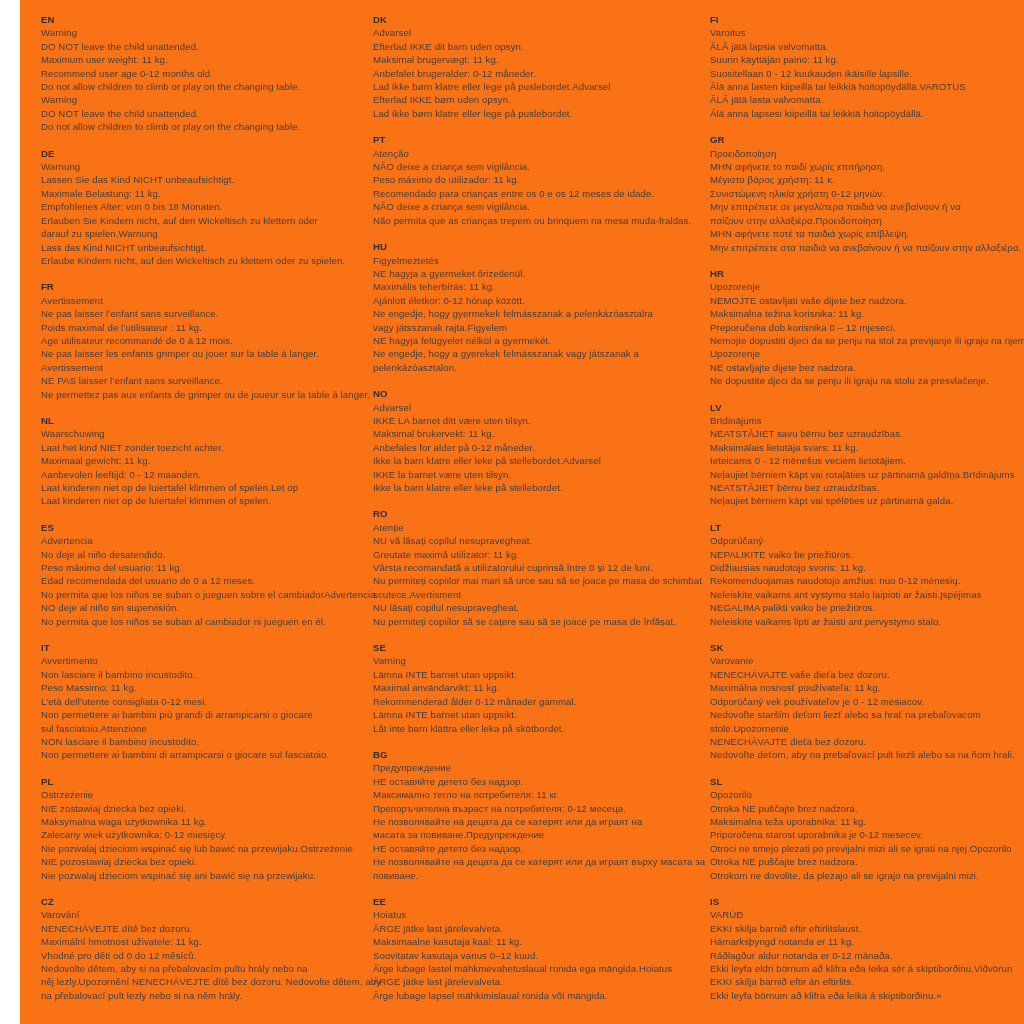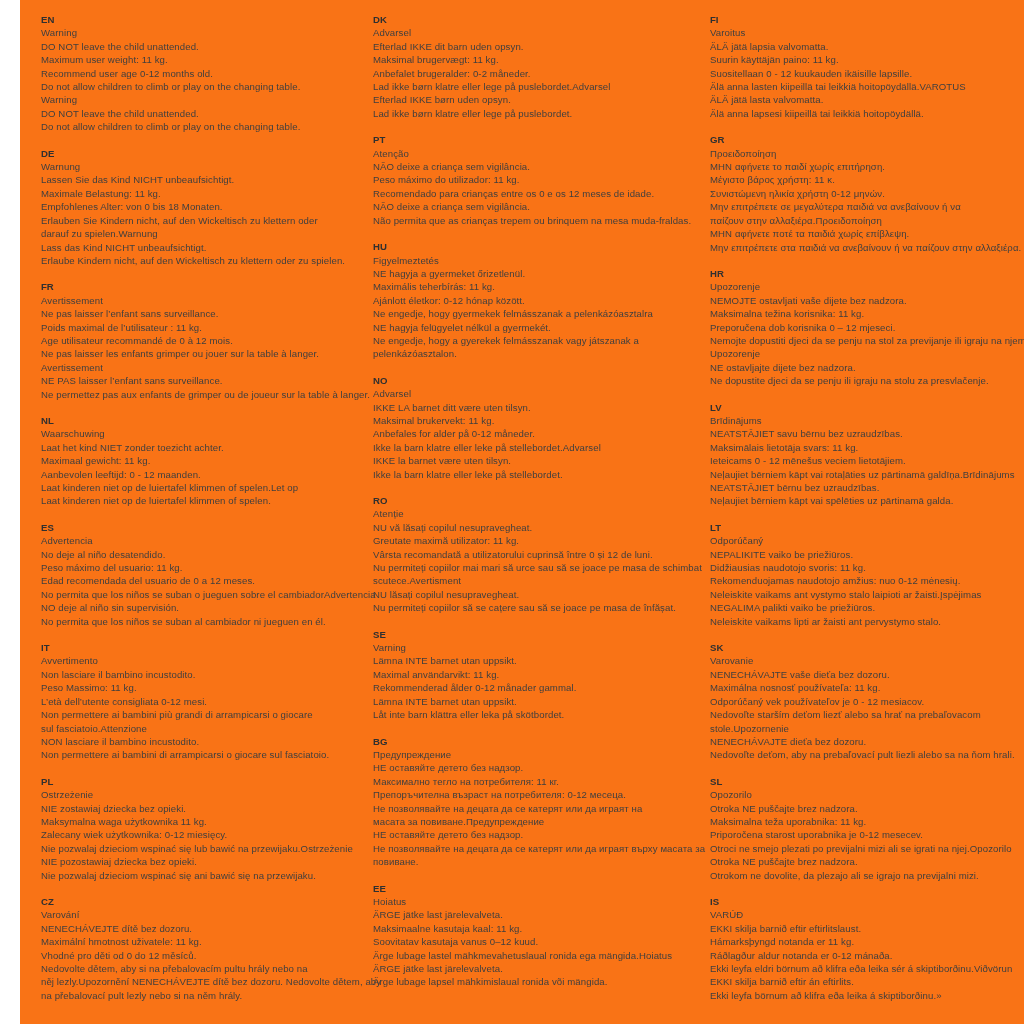--- a/index.html
+++ b/index.html
@@ -131,41 +131,42 @@
         <div class="line">něj lezly.Upozornění NENECHÁVEJTE dítě bez dozoru. Nedovolte dětem, aby</div>
         <div class="line">na přebalovací pult lezly nebo si na něm hrály.</div>
       </div>
     </div>
   <div class="col col-2">
       <div class="section">
         <div class="lang-code">DK</div>
         <div class="line">Advarsel</div>
         <div class="line">Efterlad IKKE dit barn uden opsyn.</div>
         <div class="line">Maksimal brugervægt: 11 kg.</div>
-        <div class="line">Anbefalet brugeralder: 0-2 måneder.</div>
+        <div class="line">Anbefalet brugeralder: 0-12 måneder.</div>
         <div class="line">Lad ikke børn klatre eller lege på puslebordet.Advarsel</div>
         <div class="line">Efterlad IKKE børn uden opsyn.</div>
         <div class="line">Lad ikke børn klatre eller lege på puslebordet.</div>
       </div>
       <div class="section">
         <div class="lang-code">PT</div>
         <div class="line">Atenção</div>
         <div class="line">NÃO deixe a criança sem vigilância.</div>
         <div class="line">Peso máximo do utilizador: 11 kg.</div>
         <div class="line">Recomendado para crianças entre os 0 e os 12 meses de idade.</div>
         <div class="line">NÃO deixe a criança sem vigilância.</div>
         <div class="line">Não permita que as crianças trepem ou brinquem na mesa muda-fraldas.</div>
       </div>
       <div class="section">
         <div class="lang-code">HU</div>
         <div class="line">Figyelmeztetés</div>
         <div class="line">NE hagyja a gyermeket őrizetlenül.</div>
         <div class="line">Maximális teherbírás: 11 kg.</div>
         <div class="line">Ajánlott életkor: 0-12 hónap között.</div>
         <div class="line">Ne engedje, hogy gyermekek felmásszanak a pelenkázóasztalra</div>
+        <div class="line">vagy játsszanak rajta.Figyelem</div>
         <div class="line">NE hagyja felügyelet nélkül a gyermekét.</div>
         <div class="line">Ne engedje, hogy a gyerekek felmásszanak vagy játszanak a</div>
         <div class="line">pelenkázóasztalon.</div>
       </div>
       <div class="section">
         <div class="lang-code">NO</div>
         <div class="line">Advarsel</div>
         <div class="line">IKKE LA barnet ditt være uten tilsyn.</div>
         <div class="line">Maksimal brukervekt: 11 kg.</div>
         <div class="line">Anbefales for alder på 0-12 måneder.</div>

